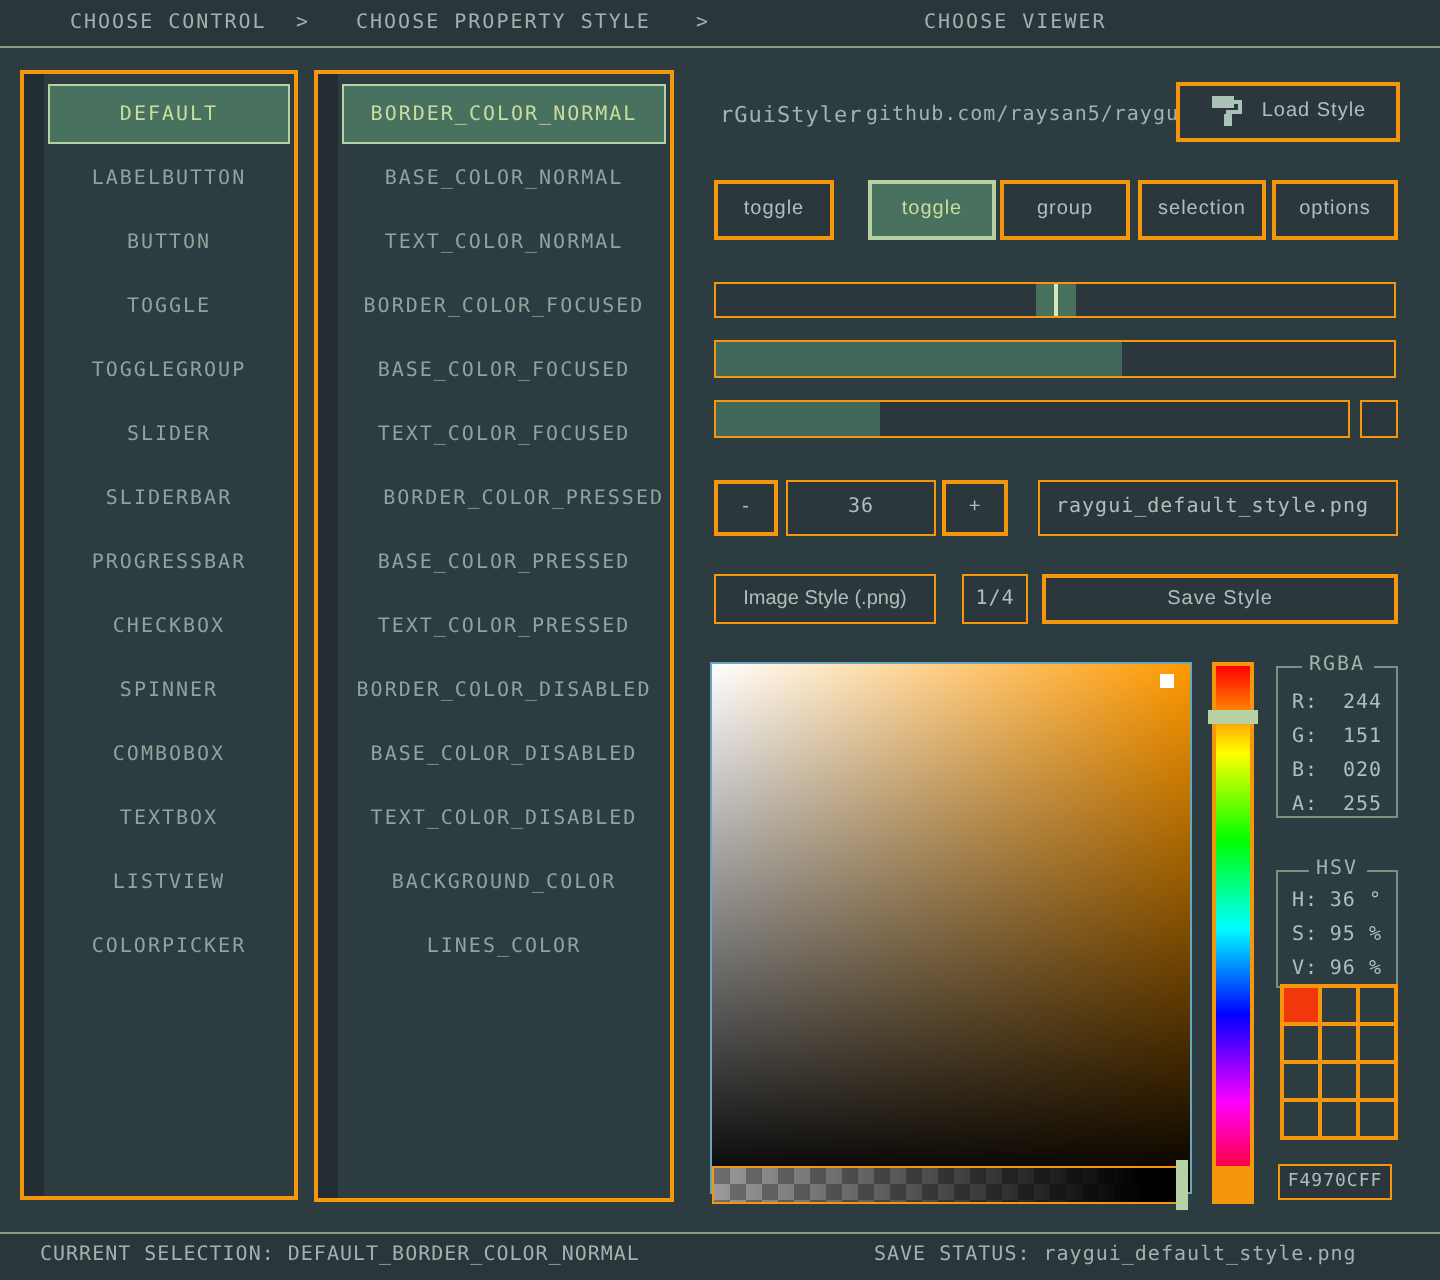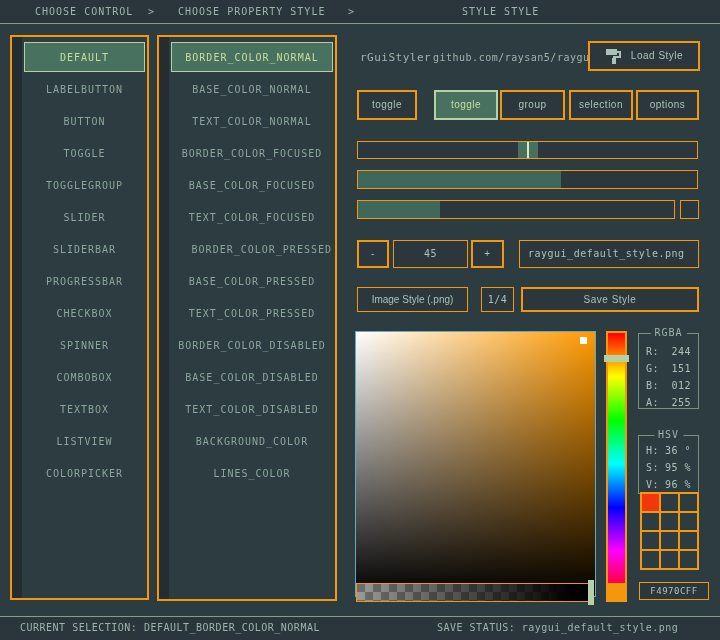--- a/index.html
+++ b/index.html
@@ -56,21 +56,21 @@
   .huehandle{position:absolute;left:604px;width:25px;height:7px;background:var(--sel-border)}
   .groupbox{position:absolute;border:1px solid var(--group)}
   .groupbox .gtitle{position:absolute;top:-7px;left:50%;transform:translateX(-50%);background:var(--bg);
     padding:0 4px;font-size:10px;letter-spacing:1px;color:var(--txt)}
   .kv{display:flex;justify-content:space-between;align-items:center;height:17px;padding:0 7px;
     font-size:10px;color:var(--txt2);letter-spacing:.5px}
   .kvwrap{position:absolute;left:0;right:0;top:9px}
   .palette{position:absolute;left:640px;top:492px;width:59px;height:78px;background:var(--accent);
     border:2px solid var(--accent);display:grid;grid-template-columns:repeat(3,1fr);grid-template-rows:repeat(4,1fr);gap:2px}
   .palette .cell{background:var(--bg)}
-  .hexbox{position:absolute;left:639px;top:582px;width:70px;height:18px;border:1px solid var(--accent);
+  .hexbox{position:absolute;left:639px;top:582px;width:57px;height:18px;border:1px solid var(--accent);
     background:var(--ctrl);color:var(--txt2);font-size:9px;line-height:16px;text-align:center;letter-spacing:.5px}
   .alphabar{position:absolute;left:356px;top:583px;width:236px;height:19px;border:1px solid var(--accent);
     background-image:linear-gradient(to right,rgba(0,0,0,0),#000 92%),
       repeating-conic-gradient(#9a9a9a 0% 25%,#6e6e6e 0% 50%);
     background-size:100% 100%,16px 16px}
   .alphahandle{position:absolute;top:-4px;width:6px;height:25px;background:var(--sel-border)}
   .swatch{position:absolute;left:606px;top:583px;width:21px;height:19px}
   .checkbox{position:absolute;left:680px;top:200px;width:19px;height:19px;border:1px solid var(--accent);background:var(--ctrl)}
   .roller{display:inline-block;vertical-align:middle;margin-right:8px}
 </style>
@@ -79,21 +79,21 @@
 
 <div class="window">
 
   <div class="artifact"></div>
 
   <div class="topbar">
     <span class="bartext" style="left:35px">CHOOSE CONTROL</span>
     <span class="bartext" style="left:148px">&gt;</span>
     <span class="bartext" style="left:178px">CHOOSE PROPERTY STYLE</span>
     <span class="bartext" style="left:348px">&gt;</span>
-    <span class="bartext" style="left:462px">STYLE STYLE</span>
+    <span class="bartext" style="left:462px">CHOOSE VIEWER</span>
   </div>
 
   <div class="list" style="left:10px;top:35px;width:139px;height:565px">
     <div class="scrollstrip"></div>
     <div class="items" id="controls-items">
         <div class="list-item selected" style="top: 5px;">DEFAULT</div>
         <div class="list-item" style="top: 37px;">LABELBUTTON</div>
         <div class="list-item" style="top: 69px;">BUTTON</div>
         <div class="list-item" style="top: 101px;">TOGGLE</div>
         <div class="list-item" style="top: 133px;">TOGGLEGROUP</div>
@@ -153,21 +153,21 @@
   <div class="track" style="left:357px;top:170px;width:341px;height:19px">
     <div class="fillbar" id="sliderbar-fill" style="width: 60%;"></div>
   </div>
 
   <div class="track" style="left:357px;top:200px;width:318px;height:19px">
     <div class="fillbar" id="progress-fill" style="width: 26%;"></div>
   </div>
   <div class="checkbox"></div>
 
   <button class="btn b2" style="left:357px;top:240px;width:32px;height:28px;line-height:24px">-</button>
-  <div class="tbox" style="left:393px;top:240px;width:75px;height:28px;line-height:26px;text-align:center">45</div>
+  <div class="tbox" style="left:393px;top:240px;width:75px;height:28px;line-height:26px;text-align:center">36</div>
   <button class="btn b2" style="left:471px;top:240px;width:33px;height:28px;line-height:24px">+</button>
   <div class="tbox" style="left:519px;top:240px;width:180px;height:28px;line-height:26px;padding-left:8px">raygui_default_style.png</div>
 
   <button class="btn" style="left:357px;top:287px;width:111px;height:25px;line-height:23px;letter-spacing:0">Image Style (.png)</button>
   <div class="tbox" style="left:481px;top:287px;width:33px;height:25px;line-height:23px;text-align:center">1/4</div>
   <button class="btn b2" style="left:521px;top:287px;width:178px;height:25px;line-height:21px">Save Style</button>
 
   <div class="svpanel">
     <div class="svcursor"></div>
   </div>
@@ -180,21 +180,21 @@
         <div class="kv">
           <span>R:</span>
           <span>244</span>
         </div>
         <div class="kv">
           <span>G:</span>
           <span>151</span>
         </div>
         <div class="kv">
           <span>B:</span>
-          <span>012</span>
+          <span>020</span>
         </div>
         <div class="kv">
           <span>A:</span>
           <span>255</span>
         </div>
       </div>
   </div>
 
   <div class="groupbox" style="left:638px;top:435px;width:61px;height:59px">
     <span class="gtitle">HSV</span>

